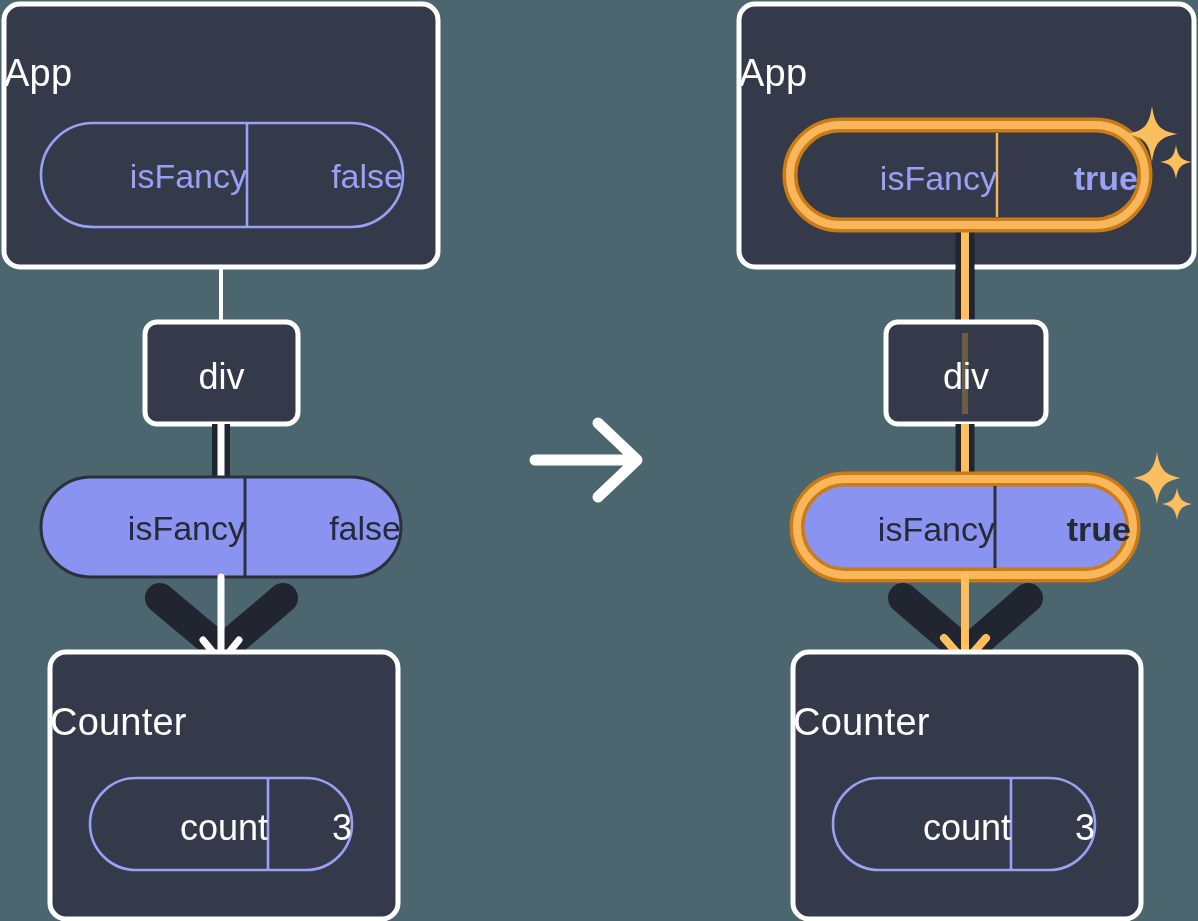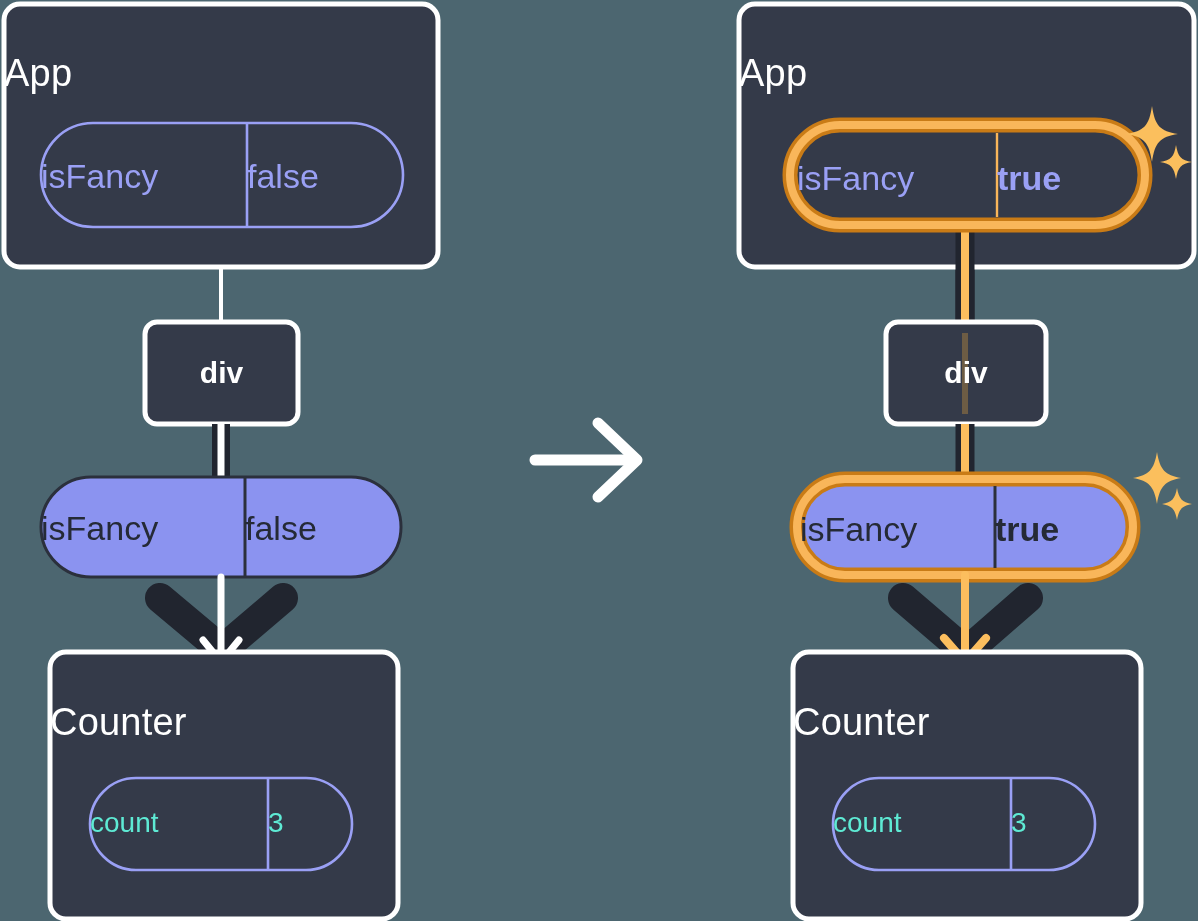--- a/index.html
+++ b/index.html
@@ -9,28 +9,28 @@
     font-family:"Liberation Sans", sans-serif;
     position:relative; overflow:hidden;
   }
   #stage { position:absolute; inset:0; }
   svg.layer { position:absolute; left:0; top:0; width:1198px; height:921px; }
   .panel-label {
     position:absolute; color:#ffffff; font-size:38px; font-weight:400;
     letter-spacing:.2px; text-align:left; white-space:nowrap;
   }
   .node-label {
-    position:absolute; color:#ffffff; font-size:30px; font-weight:700;
+    position:absolute; color:#ffffff; font-size:36px; font-weight:400;
     text-align:center; white-space:nowrap;
   }
   .pill-text {
-    position:absolute; white-space:nowrap; text-align:left;
+    position:absolute; white-space:nowrap; text-align:right;
   }
   .pt-outline { color:#9aa0f5; font-size:34px; font-weight:400; }
-  .pt-outline-sm { color:#5eead4; font-size:28px; font-weight:400; }
+  .pt-outline-sm { color:#ffffff; font-size:36px; font-weight:400; }
   .pt-solid { color:#252a36; font-size:34px; font-weight:400; }
   .pt-solid-bold { color:#252a36; font-size:34px; font-weight:700; }
 </style>
 </head>
 <body>
 
 <div id="stage">
 
   <svg class="layer" viewBox="0 0 1198 921">
 

